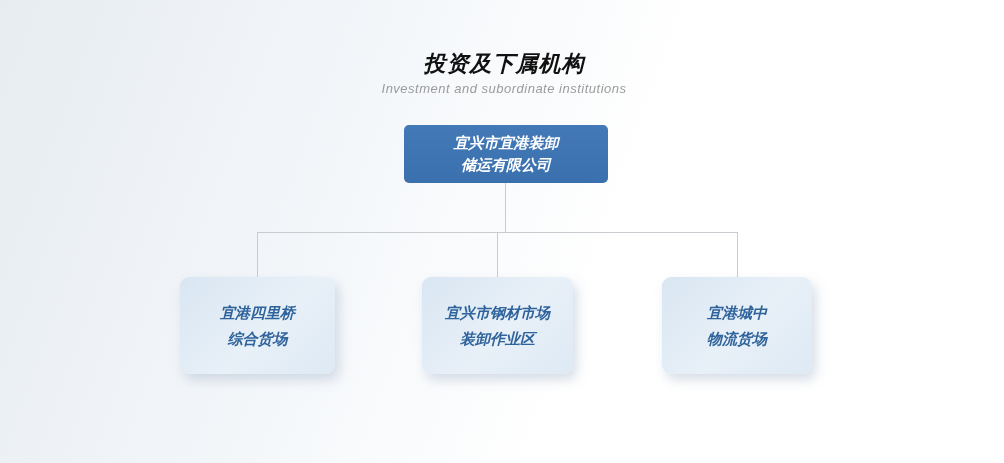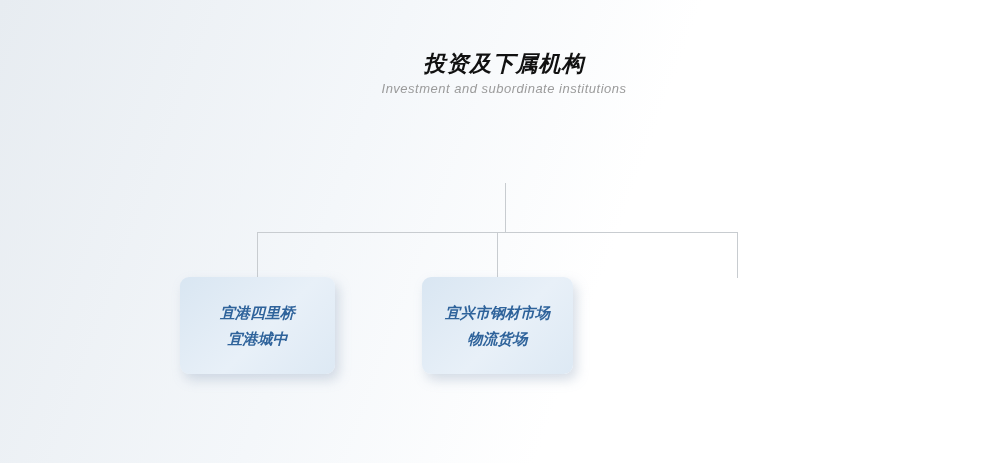--- a/index.html
+++ b/index.html
@@ -63,31 +63,39 @@
 </style>
 </head>
 <body>
 
 <div class="canvas">
 
   <div class="title">投资及下属机构</div>
 
   <div class="subtitle">Investment and subordinate institutions</div>
 
+  <div class="node root">
+    <span class="node-label">宜兴市宜港装卸
+储运有限公司</span>
+  </div>
 
   <div class="line v stem"></div>
   <div class="line h rail"></div>
   <div class="line v drop-1"></div>
   <div class="line v drop-2"></div>
   <div class="line v drop-3"></div>
 
   <div class="node child child-1">
     <span class="node-label">宜港四里桥
-宜港城中</span>
+综合货场</span>
   </div>
 
   <div class="node child child-2">
     <span class="node-label">宜兴市钢材市场
+装卸作业区</span>
+  </div>
+
+  <div class="node child child-3">
+    <span class="node-label">宜港城中
 物流货场</span>
   </div>
-
 
 </div>
 
 </body></html>

